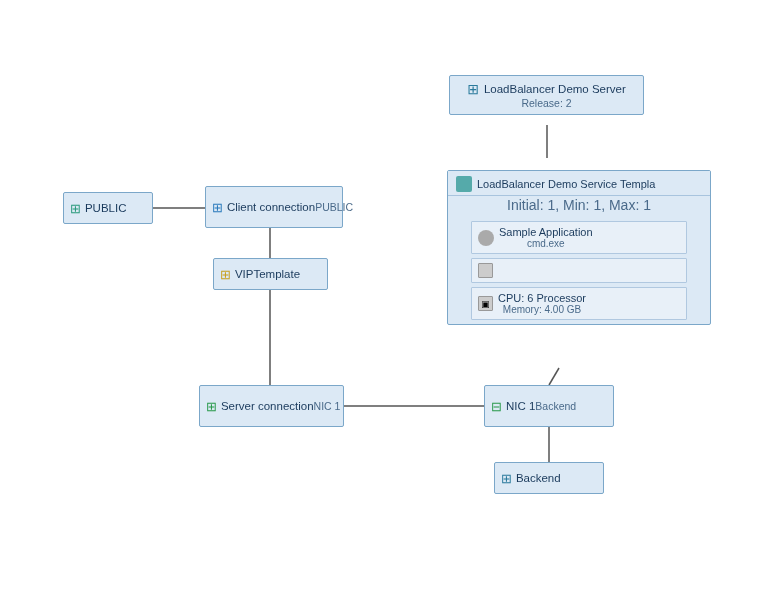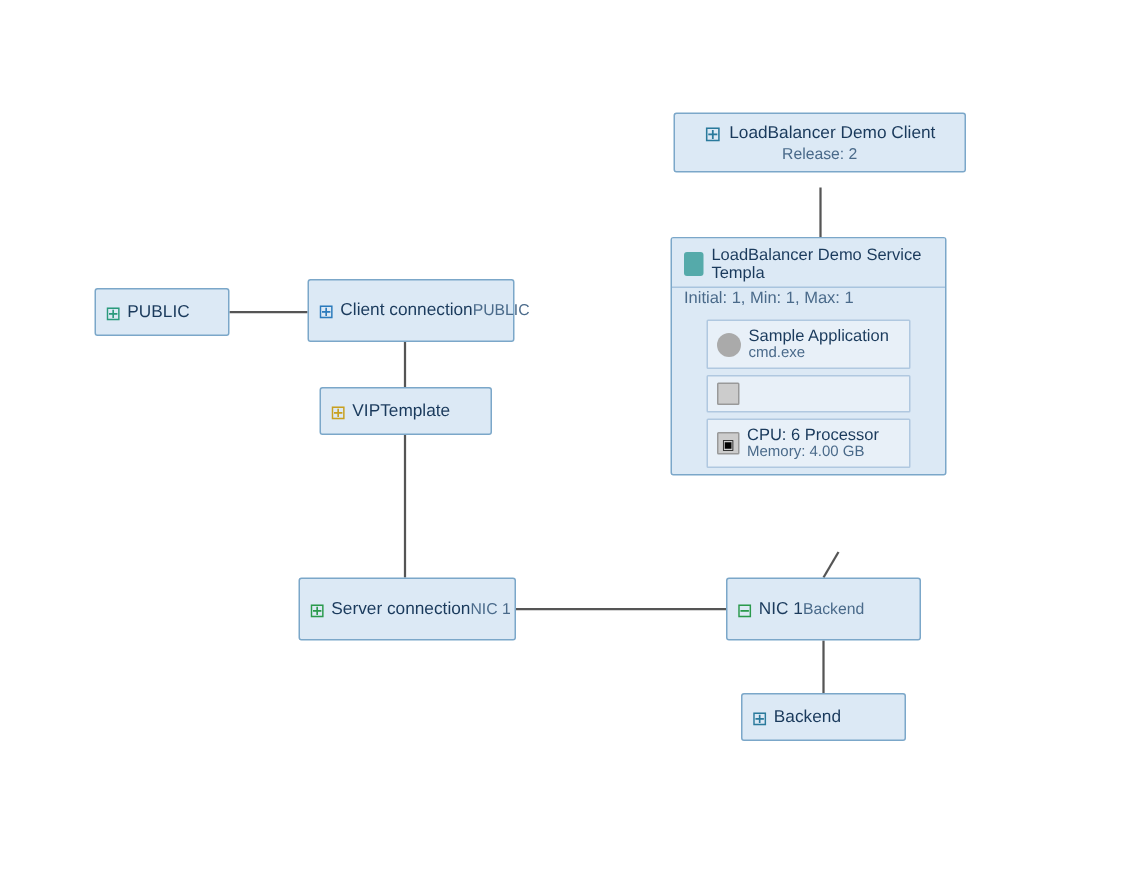--- a/index.html
+++ b/index.html
@@ -59,21 +59,21 @@
     }
     .template-box-header {
       background: #dce9f5;
       padding: 5px 8px 3px 8px;
       border-bottom: 1px solid #a8c4de;
       display: flex;
       align-items: center;
       gap: 5px;
     }
     .template-box-sub {
-      font-size: 11px;
+      font-size: 14px;
       color: #4a6a8a;
       padding: 1px 8px 4px 8px;
     }
     .template-section {
       background: #e8f0f8;
       border: 1px solid #b0c8e0;
       margin: 4px 23px;
       padding: 4px 6px;
       border-radius: 1px;
       display: flex;
@@ -121,26 +121,26 @@
     <line x1="270" y1="228" x2="270" y2="258" stroke="#555" stroke-width="1.5"></line>
 
     <line x1="270" y1="290" x2="270" y2="385" stroke="#555" stroke-width="1.5"></line>
 
     <line x1="344" y1="406" x2="484" y2="406" stroke="#555" stroke-width="1.5"></line>
   </svg>
 
   <div class="lb-box" style="left:449px; top:75px; width:195px;">
     <div style="display:flex; align-items:center; justify-content:center; gap:5px;">
       <span style="color:#2a7a9c; font-size:14px;">⊞</span>
-      <span class="node-label">LoadBalancer Demo Client</span>
+      <span class="node-label">LoadBalancer Demo Server</span>
     </div>
     <div class="node-sub" style="">Release: 2</div>
   </div>
 
-  <div class="template-box" style="left:447px; top:158px; width:184px;">
+  <div class="template-box" style="left:447px; top:170px; width:264px;text-align:center;">
     <div class="template-box-header">
       <span style="color:#2a7a9c; font-size:13px; width:16px; height:16px; display:inline-block; background:#5aa; border-radius:2px;"></span>
       <span class="node-label" style="font-size:11px;">LoadBalancer Demo Service Templa</span>
     </div>
     <div class="template-box-sub">Initial: 1, Min: 1, Max: 1</div>
 
     <div class="template-section">
       <span style="width:16px;height:16px;border-radius:50%;background:#aaa;flex-shrink:0;"></span>
       <div class="template-section-stack">
         <span class="section-label">Sample Application</span>

